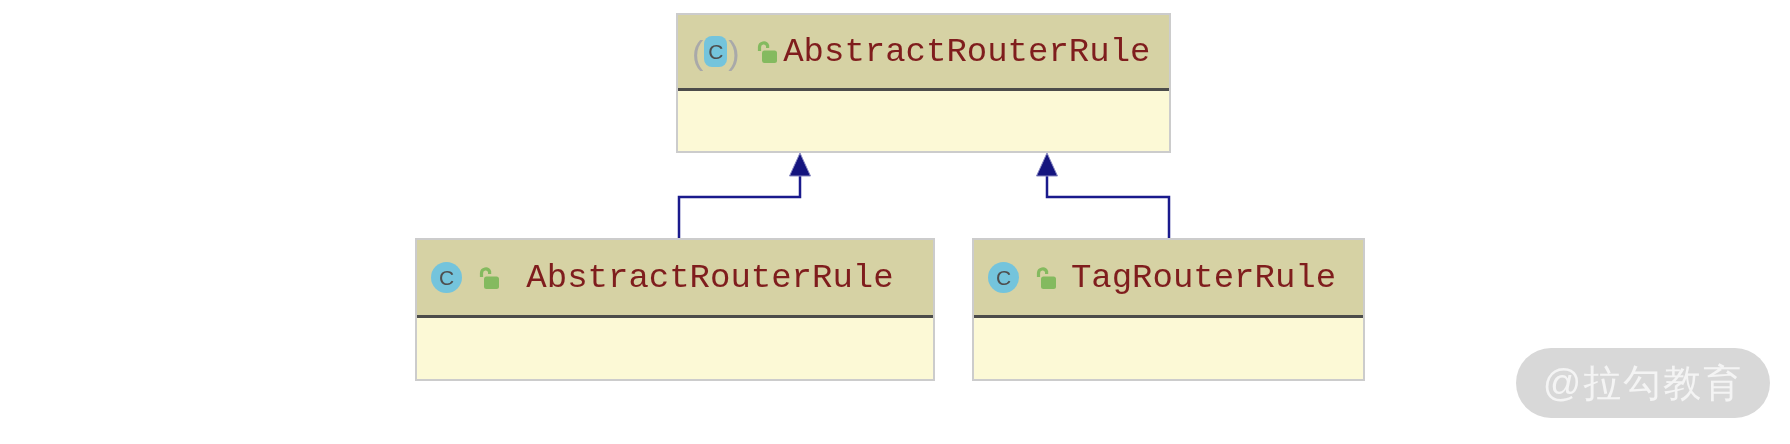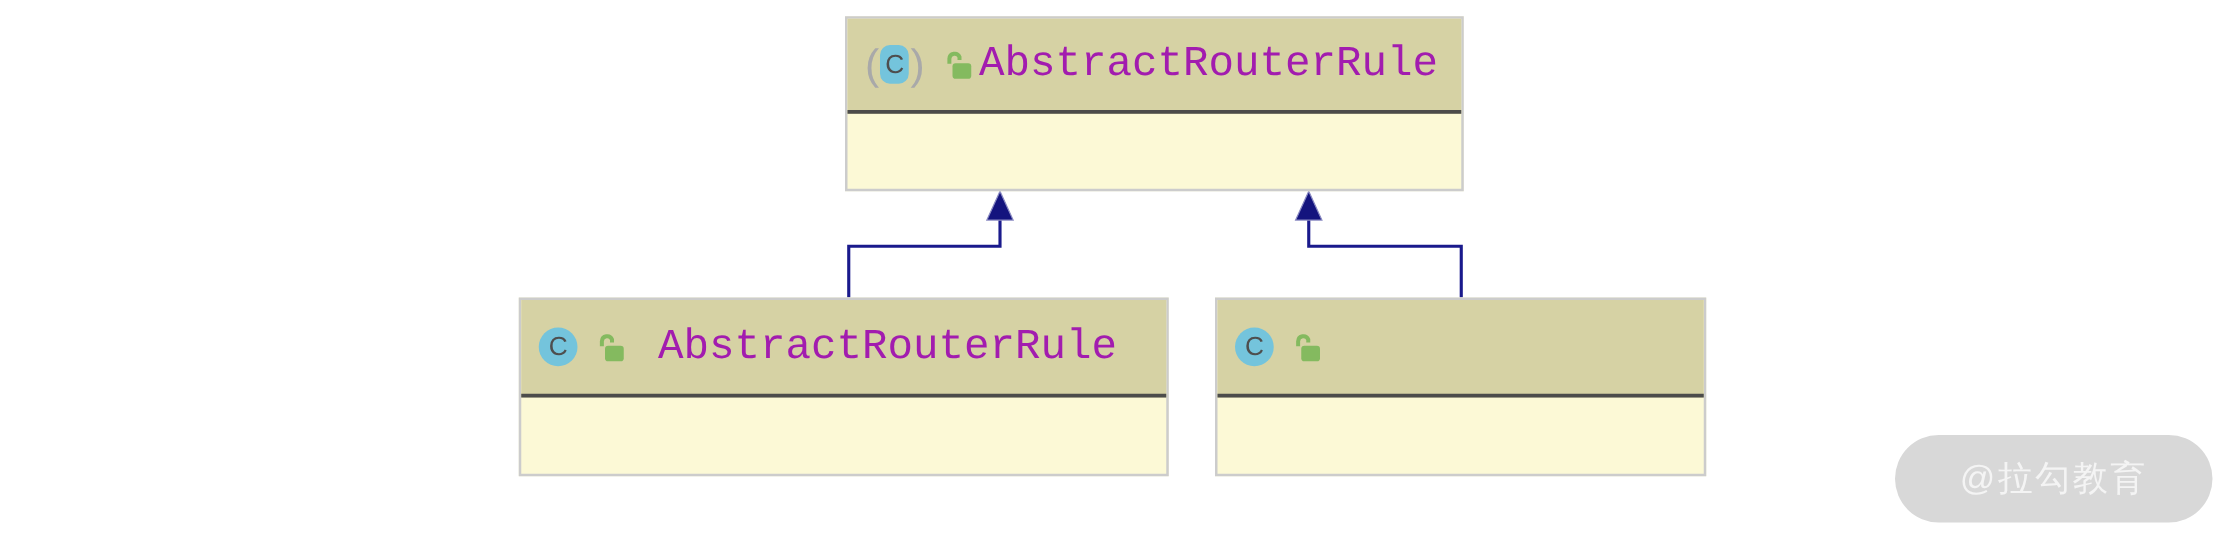--- a/index.html
+++ b/index.html
@@ -35,21 +35,21 @@
   #node-abstract .node-header  { height: 76px; }
   #node-condition .node-header,
   #node-tag .node-header       { height: 78px; }
 
   .node-body { width: 100%; }
 
   .class-name {
     flex: 1;
     text-align: center;
     font-size: 34px;
-    color: #a21caf;
+    color: #7f1d1d;
     white-space: nowrap;
   }
 
   
   .icon-group { display: flex; align-items: center; }
 
   .paren {
     color: #a9a9a9;
     font-family: "Liberation Sans", sans-serif;
     font-size: 34px;
@@ -86,21 +86,21 @@
     position: absolute;
     left: 1516px; top: 348px;
     width: 254px; height: 70px;
     border-radius: 35px;
     background: #d8d8d8;
     color: #f4f4f4;
     display: flex;
     align-items: center;
     justify-content: center;
     font-family: "Liberation Sans", "DejaVu Sans", sans-serif;
-    font-size: 28px;
+    font-size: 38px;
     letter-spacing: 2px;
   }
 </style>
 </head>
 <body>
 
 <div id="canvas">
 
   <svg id="edges">
     <g>
@@ -151,20 +151,21 @@
     <div class="node-header">
       <span class="icon-group">
         <span class="class-badge badge-circle">C</span>
       </span>
       <span class="lock-icon">
         <svg width="24" height="26" viewBox="0 0 24 26">
           <path d="M4.5 12 V8 A4.2 4.2 0 0 1 12.6 6.6 V9" fill="none" stroke="#84ba5f" stroke-width="3.2"></path>
           <rect x="7" y="11.5" width="15" height="12.5" rx="2.5" fill="#84ba5f"></rect>
         </svg>
       </span>
+      <span class="class-name">TagRouterRule</span>
     </div>
     <div class="node-body"></div>
   </div>
 
   <div class="watermark">
     <span>@拉勾教育</span>
   </div>
 
 </div>
 

